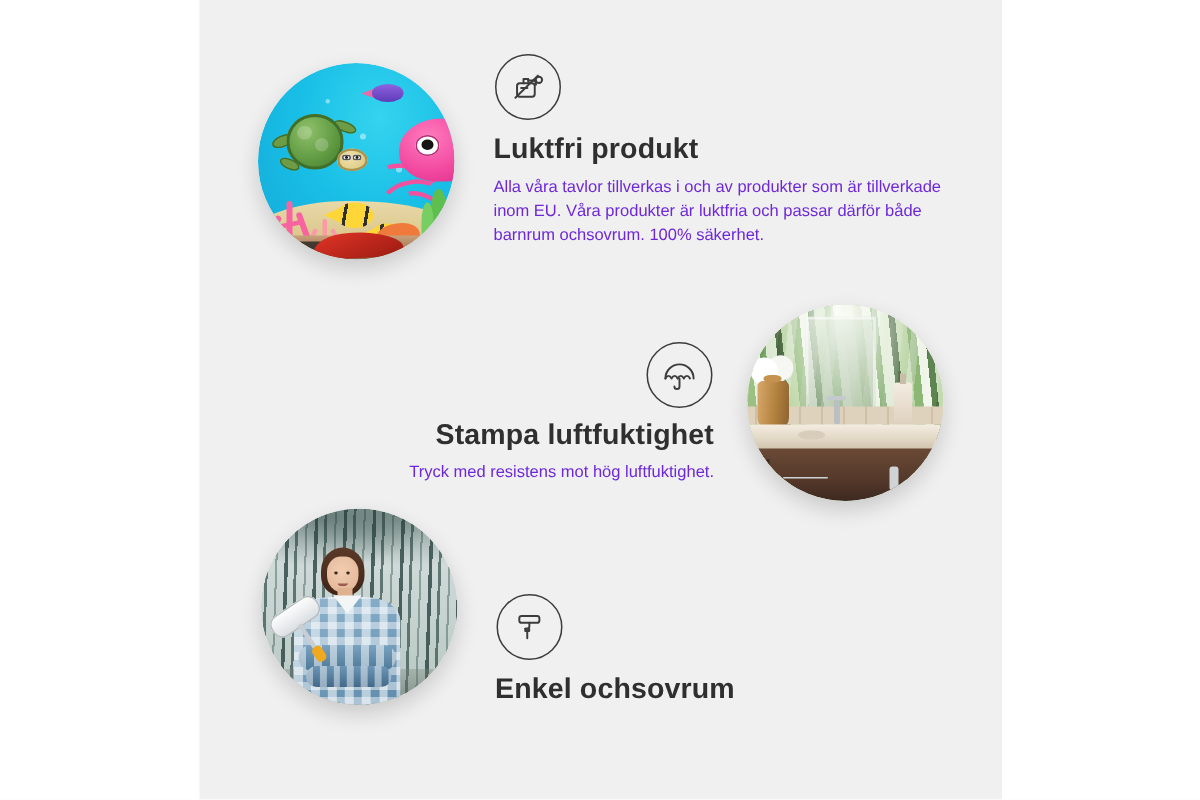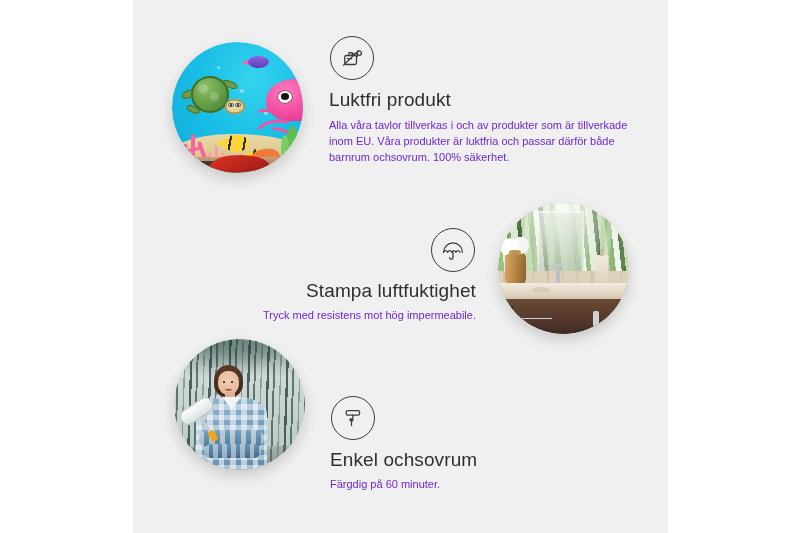--- a/index.html
+++ b/index.html
@@ -368,21 +368,21 @@
 
   .feat-icon{
     width: 42px; height: 42px; border-radius:50%;
     border: 1.6px solid #3c3c3c;
     display:flex; align-items:center; justify-content:center;
   }
   .feat-icon svg{ display:block; }
 
   .feat-title{
     font-size: 19px;
-    font-weight: 400;
+    font-weight: 700;
     color: #2f2f2f;
     letter-spacing: .1px;
     line-height: 1.2;
   }
   .feat-desc{
     font-size: 11px;
     color: #6d28d9;
     line-height: 1.45;
   }
 
@@ -518,21 +518,21 @@
   <div class="feature" id="feature-water">
     <div class="feat-icon">
       <svg width="28" height="28" viewBox="0 0 28 28" fill="none" stroke="#3c3c3c" stroke-width="1.3" stroke-linecap="round" stroke-linejoin="round">
         <path d="M4.6 16.3a9.4 9.4 0 0 1 18.8 0"></path>
         <path d="M4.6 16.3c1.2-2.3 2.9-2.3 4.1 0 1.2-2.3 2.9-2.3 4.1 0"></path>
         <path d="M12.8 16.3c1.2-2.3 2.9-2.3 4.1 0 1.2-2.3 2.9-2.3 4.1 0"></path>
         <path d="M14 16.3v5.3a1.7 1.7 0 0 1-3.4 0"></path>
       </svg>
     </div>
     <div class="feat-title">Stampa luftfuktighet</div>
-    <div class="feat-desc">Tryck med resistens mot hög impermeabile.</div>
+    <div class="feat-desc">Tryck med resistens mot hög luftfuktighet.</div>
   </div>
 
   <div class="photo" id="photo-painter">
     <div class="inner">
       <div class="forest"></div>
       <div class="forest-canopy"></div>
       <div class="forest-floor"></div>
       <div class="woman">
         <div class="w-hair-back"></div>
         <div class="w-hair"></div>
@@ -558,16 +558,15 @@
   <div class="feature" id="feature-mount">
     <div class="feat-icon">
       <svg width="28" height="28" viewBox="0 0 28 28" fill="none" stroke="#3c3c3c" stroke-width="1.3" stroke-linecap="round" stroke-linejoin="round">
         <rect x="7.2" y="6.6" width="13.4" height="4.6" rx="1.6"></rect>
         <path d="M13.9 11.2v2.4a1.5 1.5 0 0 1-1.5 1.5h-1.2"></path>
         <path d="M11.2 15.1h2.6v1.6h-2.6z"></path>
         <path d="M12.5 16.7v4.8"></path>
       </svg>
     </div>
     <div class="feat-title">Enkel ochsovrum</div>
-    <div class="feat-desc">Färgdig på 60 minuter.</div>
   </div>
 
 </div>
 
 </body></html>

